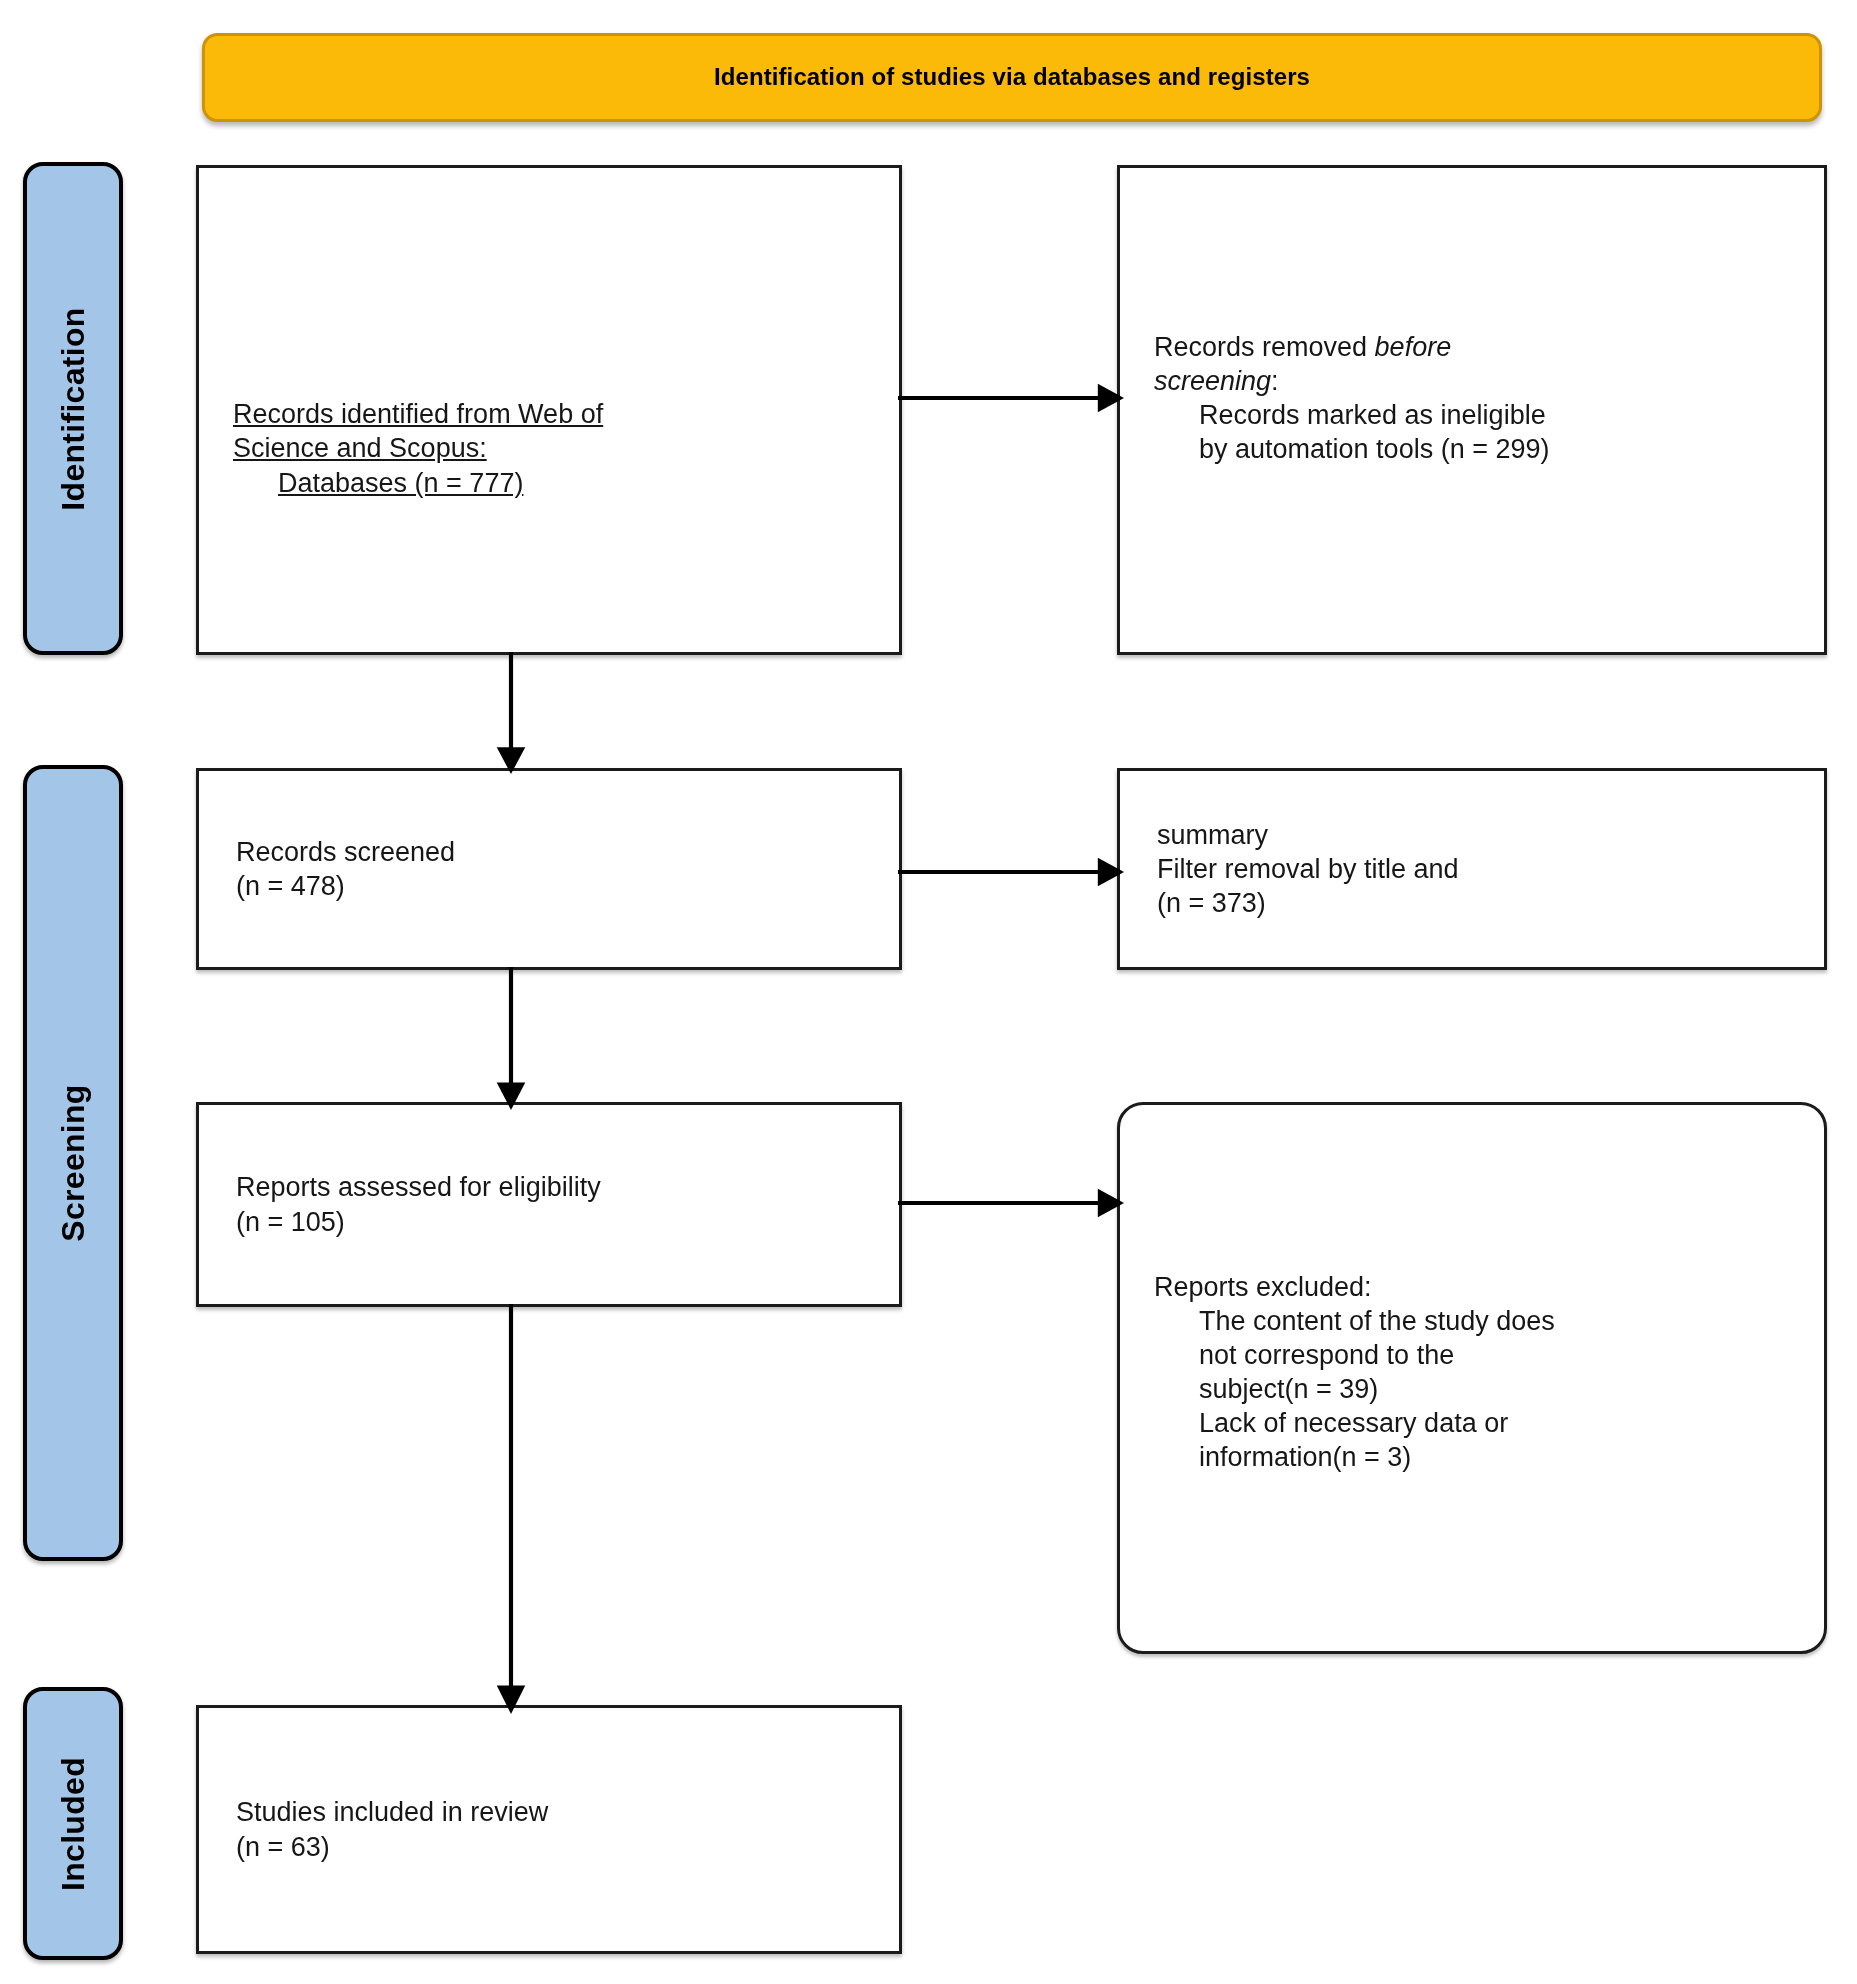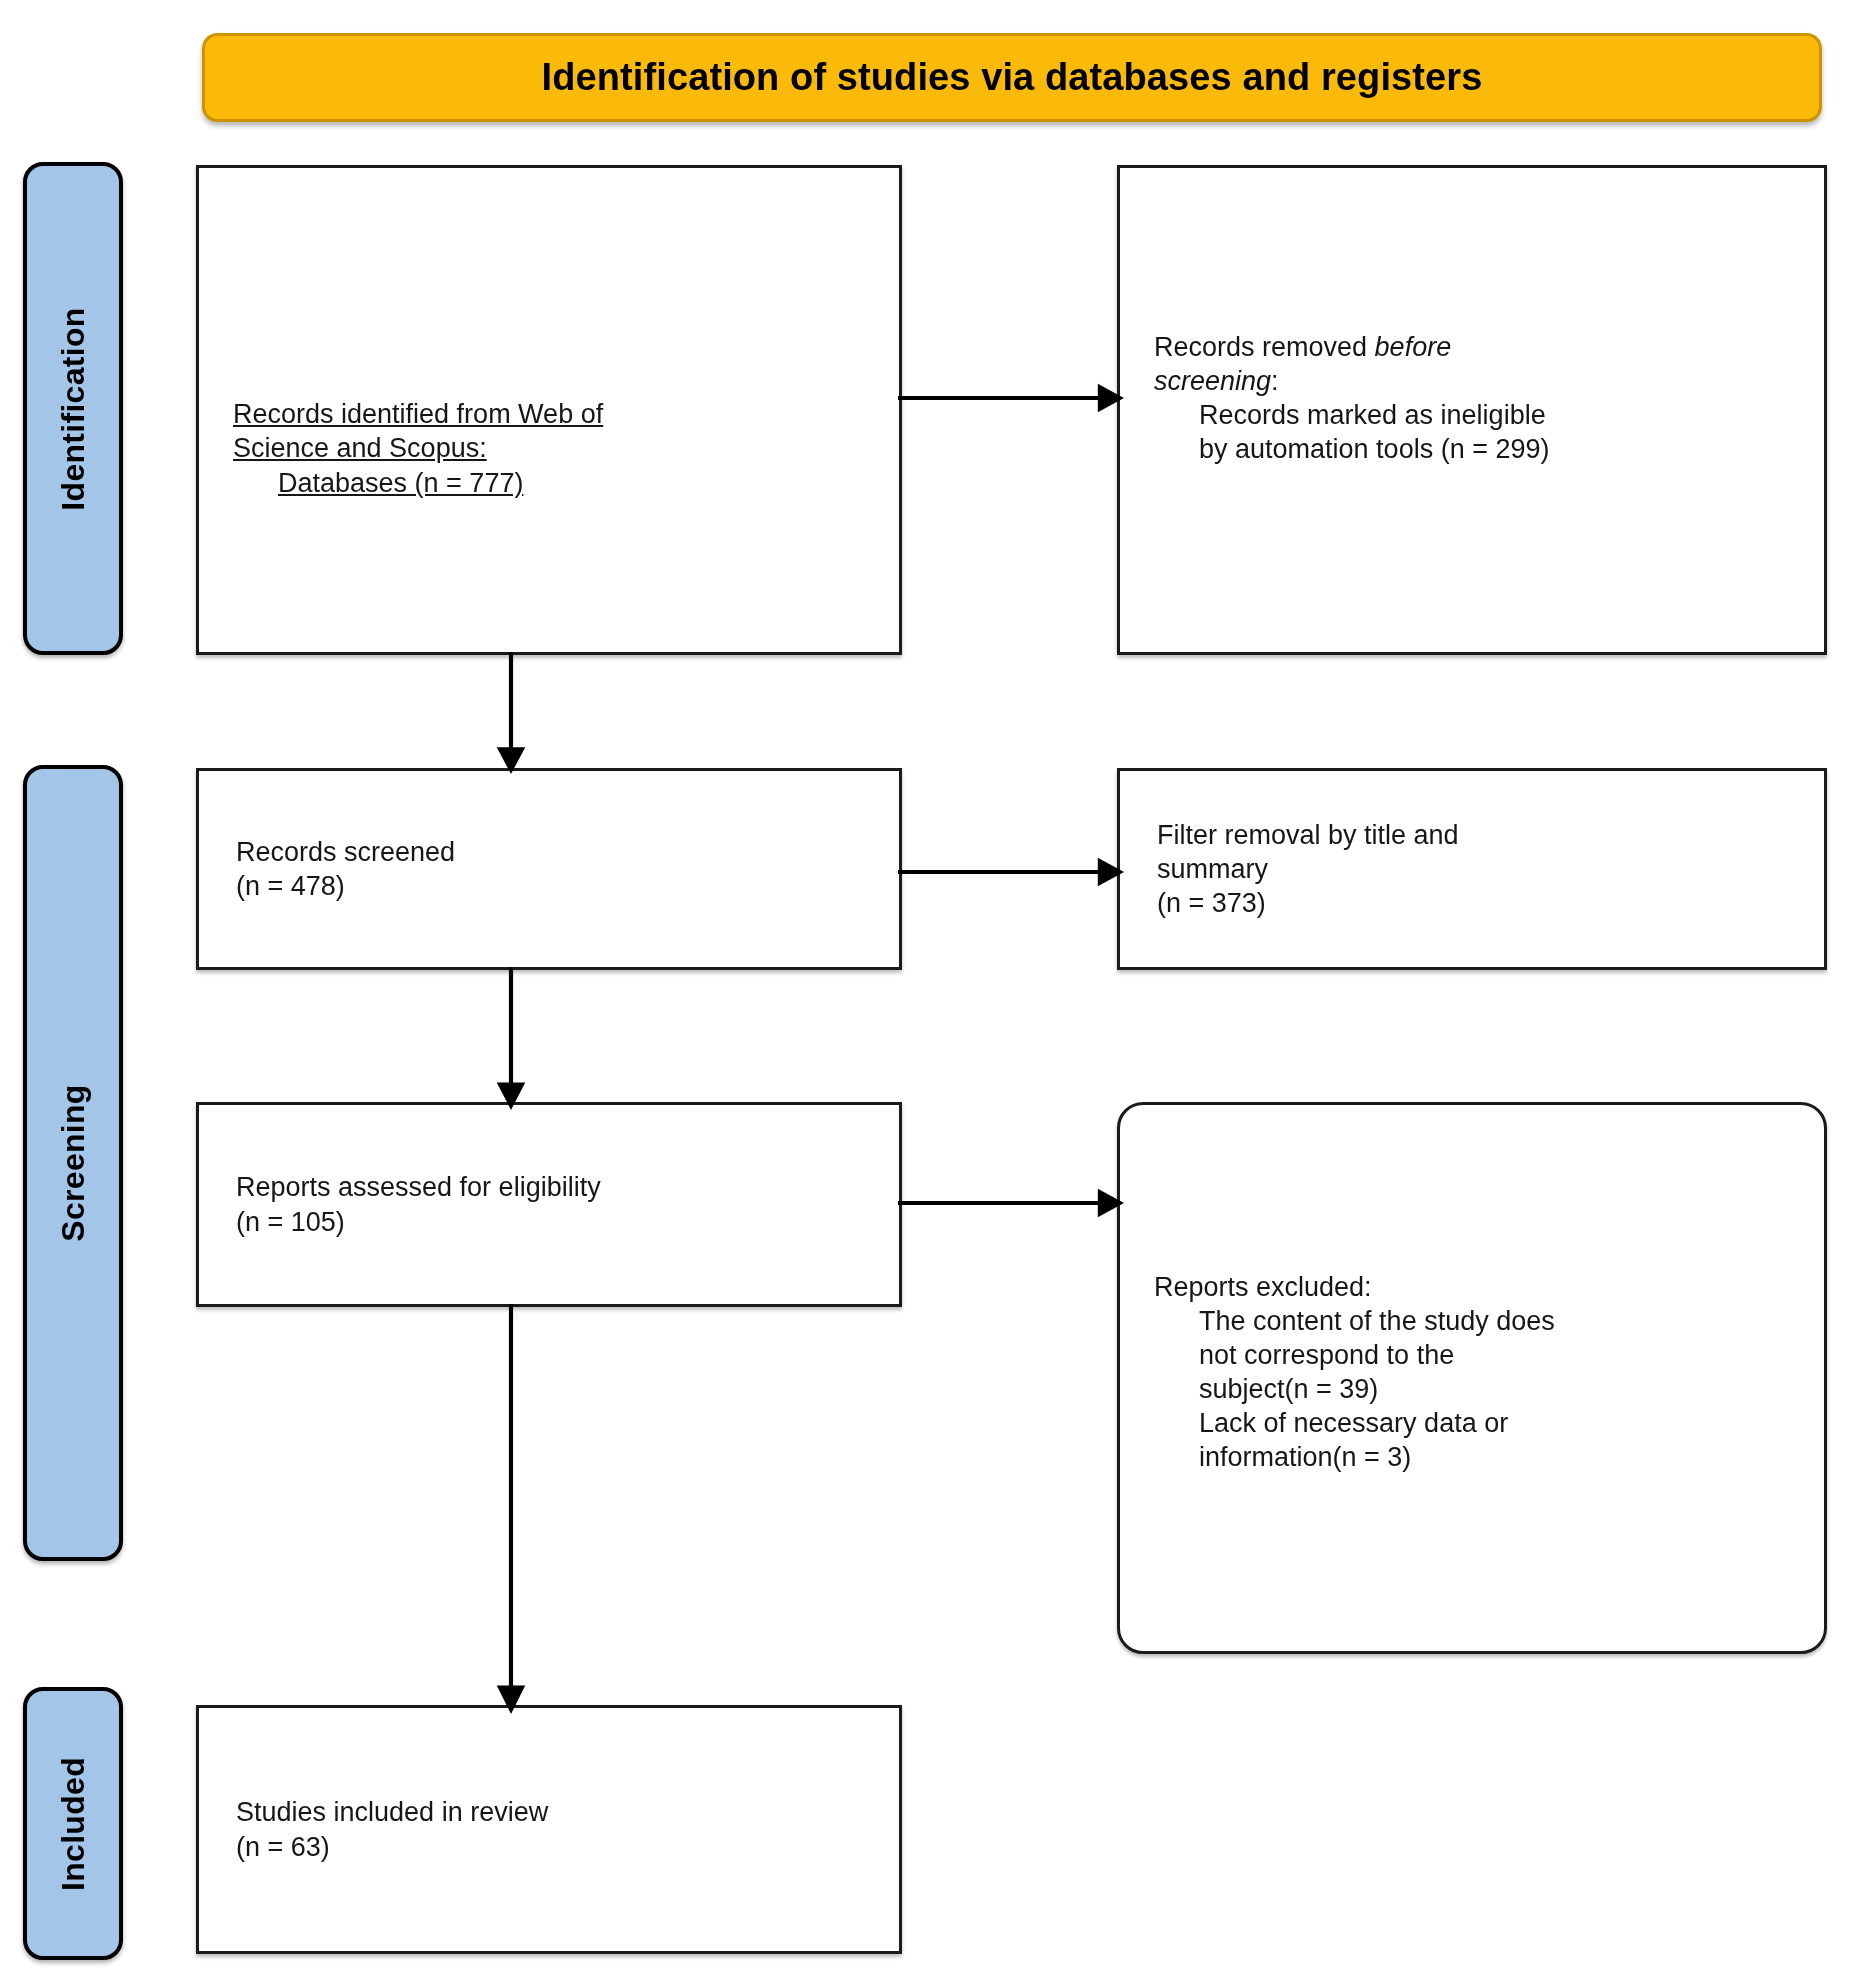--- a/index.html
+++ b/index.html
@@ -30,21 +30,21 @@
     background: #FCBA08;
     border: 3px solid #CC9400;
     border-radius: 15.4px;
     box-sizing: border-box;
     display: flex;
     align-items: center;
     justify-content: center;
     box-shadow: 0 3.6px 5.3px rgba(0,0,0,0.28);
   }
   .header-title {
-    font-size: 38px;
+    font-size: 24px;
     font-weight: bold;
     color: #000000;
     letter-spacing: 0.1px;
     text-align: center;
     line-height: 1.1;
   }
 
   
   .stage-band {
     position: absolute;
@@ -160,22 +160,22 @@
 
   <div class="flow-box" id="box-screened">
     <div class="box-text">
       <span class="ln">Records screened</span>
       <span class="ln">(n = 478)</span>
     </div>
   </div>
 
   <div class="flow-box" id="box-filter-removed">
     <div class="box-text">
+      <span class="ln">summary</span>
       <span class="ln">Filter removal by title and</span>
-      <span class="ln">summary</span>
       <span class="ln">(n = 373)</span>
     </div>
   </div>
 
   <div class="flow-box" id="box-eligibility">
     <div class="box-text">
       <span class="ln">Reports assessed for eligibility</span>
       <span class="ln">(n = 105)</span>
     </div>
   </div>

